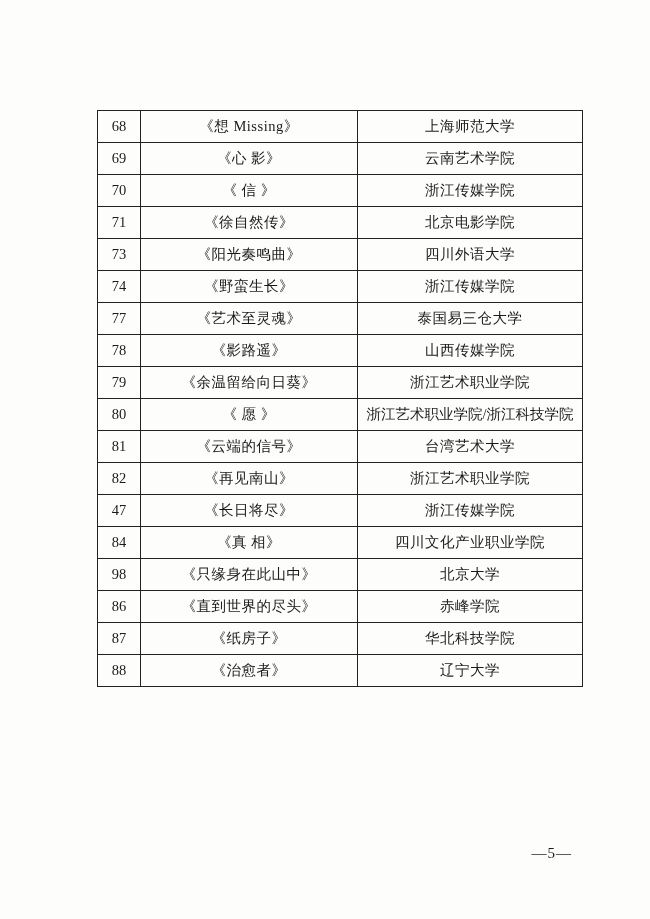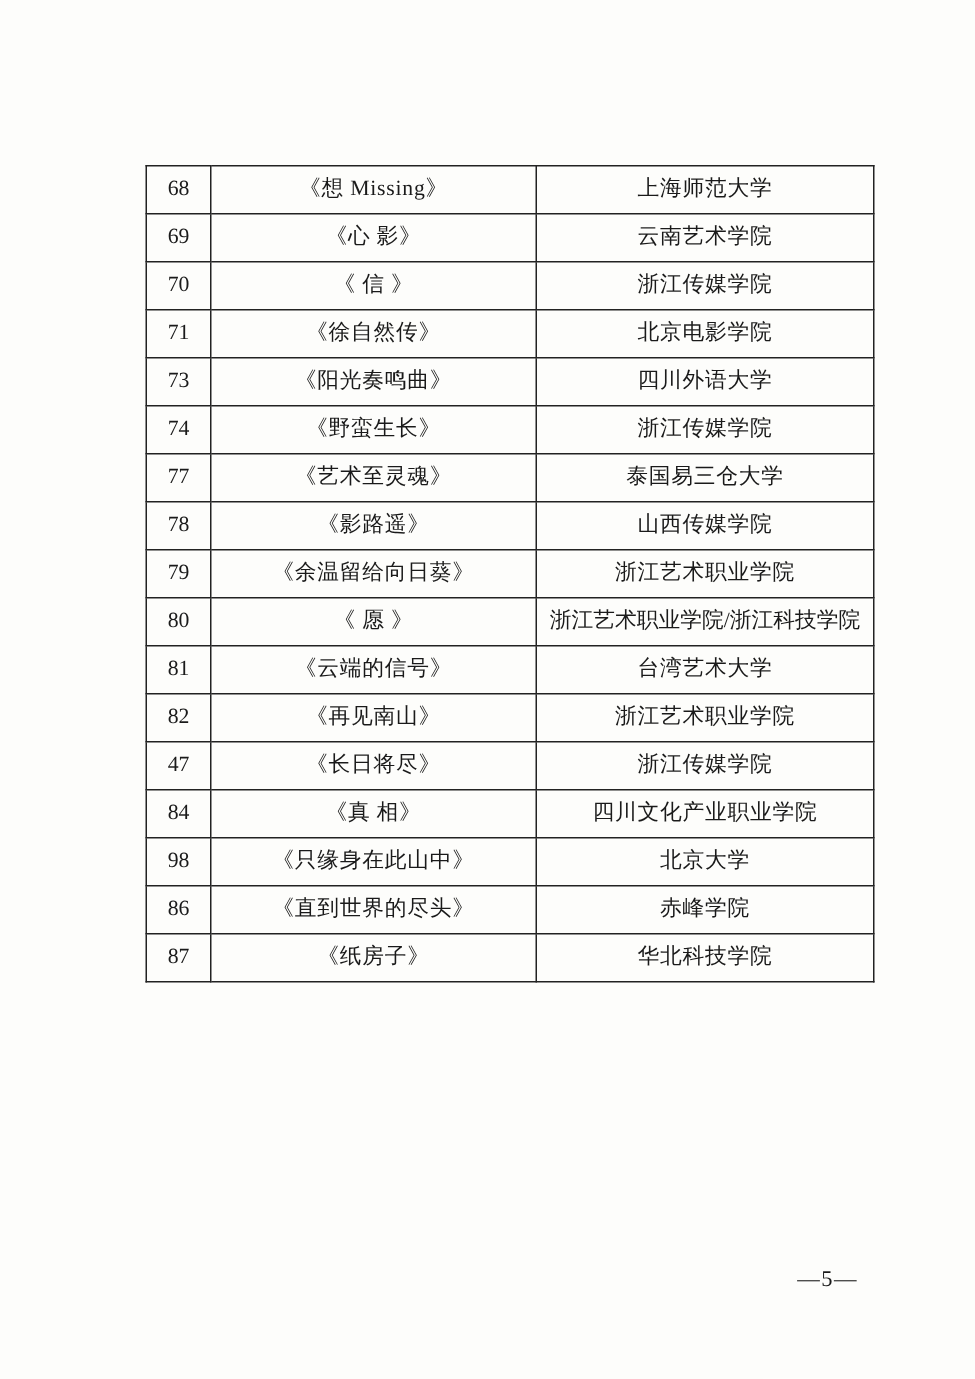--- a/index.html
+++ b/index.html
@@ -156,17 +156,22 @@
           <tr>
             <td class="col-num">86</td>
             <td class="col-title">《直到世界的尽头》</td>
             <td class="col-org">赤峰学院</td>
           </tr>
           <tr>
             <td class="col-num">87</td>
             <td class="col-title">《纸房子》</td>
             <td class="col-org">华北科技学院</td>
           </tr>
+          <tr>
+            <td class="col-num">88</td>
+            <td class="col-title">《治愈者》</td>
+            <td class="col-org">辽宁大学</td>
+          </tr>
         </tbody>
     </table>
   </div>
   <div class="page-number">—5—</div>
 </div>
 
 </body></html>

